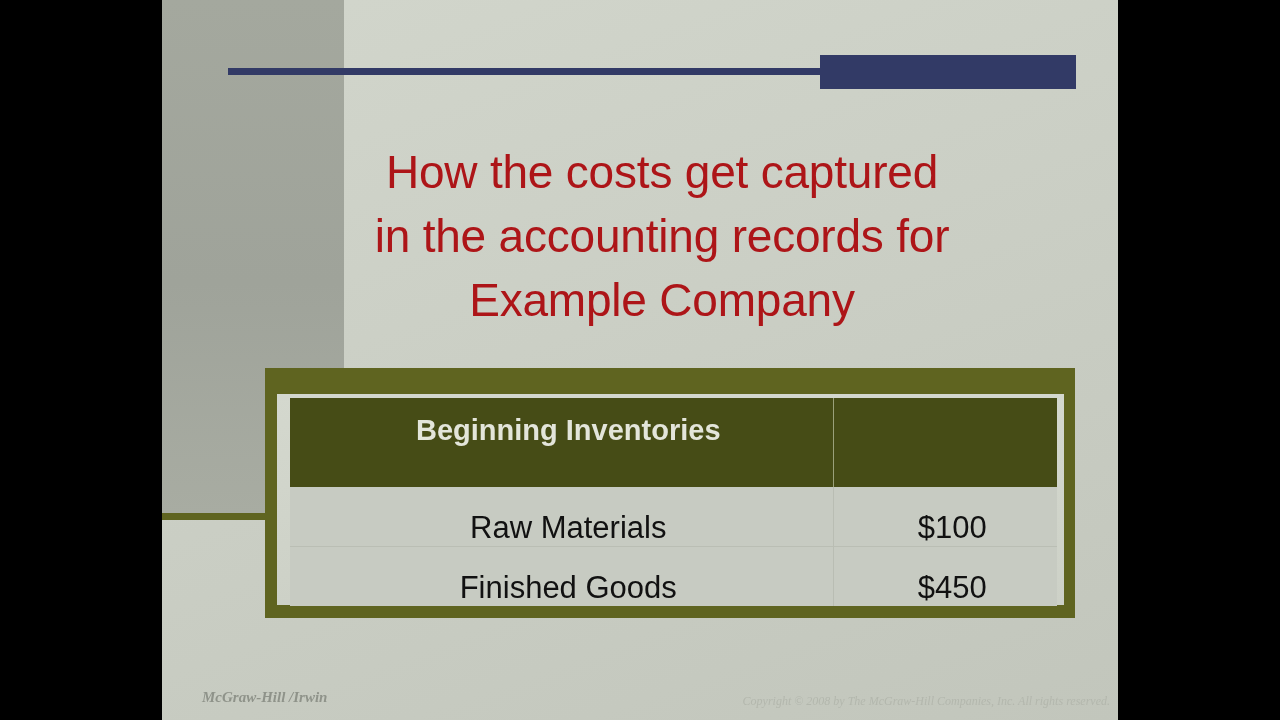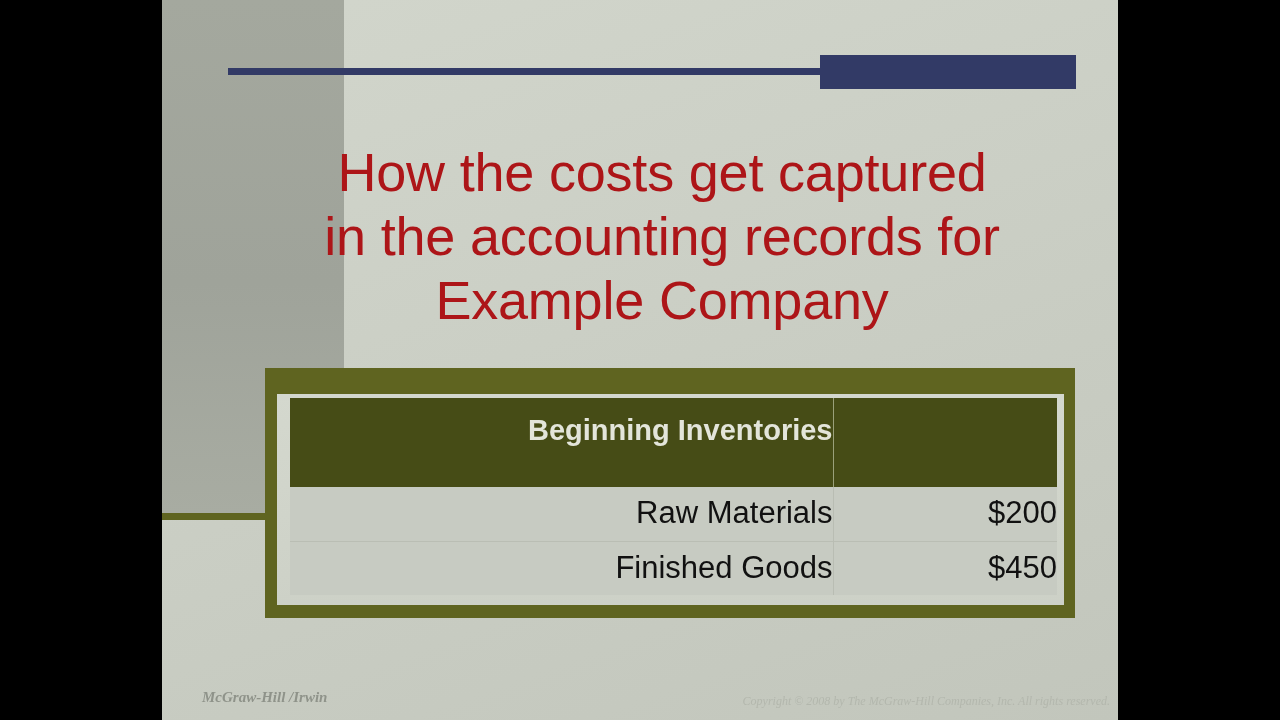--- a/index.html
+++ b/index.html
@@ -66,21 +66,21 @@
   }
 
   
   .slide-title {
     position: absolute;
     left: 60px;
     top: 140px;
     width: 880px;
     text-align: center;
     color: #ad1518;
-    font-size: 54px;
+    font-size: 46px;
     line-height: 64px;
     font-weight: normal;
     letter-spacing: -0.2px;
     white-space: pre-line;
   }
 
   
   .table-frame {
     position: absolute;
     left: 103px;
@@ -102,21 +102,21 @@
     left: 128px;
     top: 398px;
     width: 767px;
     border-collapse: collapse;
     table-layout: fixed;
   }
   .data-table th,
   .data-table td {
     padding: 0;
     margin: 0;
-    text-align: right;
+    text-align: center;
     vertical-align: top;
   }
   .col-label { width: 543px; }
   .col-value { width: 224px; }
 
   .data-table thead th {
     height: 89px;
     background: #464c16;
     color: #e3e5da;
     font-size: 29px;
@@ -129,21 +129,21 @@
   }
   .data-table thead th.hdr-value {
     padding: 16px 0 0 14px;
   }
 
   .data-table tbody td {
     height: 54px;
     font-size: 31px;
     color: #111111;
     box-sizing: border-box;
-    padding: 8px 0 0 14px;
+    padding: 23px 0 0 14px;
   }
   .data-table tbody tr.row-even td { background: #c7cbc2; }
   .data-table tbody tr.row-odd  td { background: #cfd3ca; }
   .data-table tbody td.cell-label { border-right: 1px solid #b9bdb3; }
   .data-table tbody tr + tr td { border-top: 1px solid #babeb4; }
 
   
   .footer-left {
     position: absolute;
     left: 12px;
@@ -194,21 +194,21 @@
       </colgroup>
       <thead>
         <tr>
           <th class="hdr-label">Beginning Inventories</th>
           <th class="hdr-value"></th>
         </tr>
       </thead>
       <tbody>
         <tr class="row-even">
           <td class="cell-label">Raw Materials</td>
-          <td class="cell-value">$200</td>
+          <td class="cell-value">$100</td>
         </tr>
         <tr class="row-even">
           <td class="cell-label">Finished Goods</td>
           <td class="cell-value">$450</td>
         </tr>
       </tbody>
     </table>
 
     <div class="footer-left">McGraw-Hill /Irwin</div>
     <div class="footer-right">Copyright © 2008 by The McGraw-Hill Companies, Inc. All rights reserved.</div>

